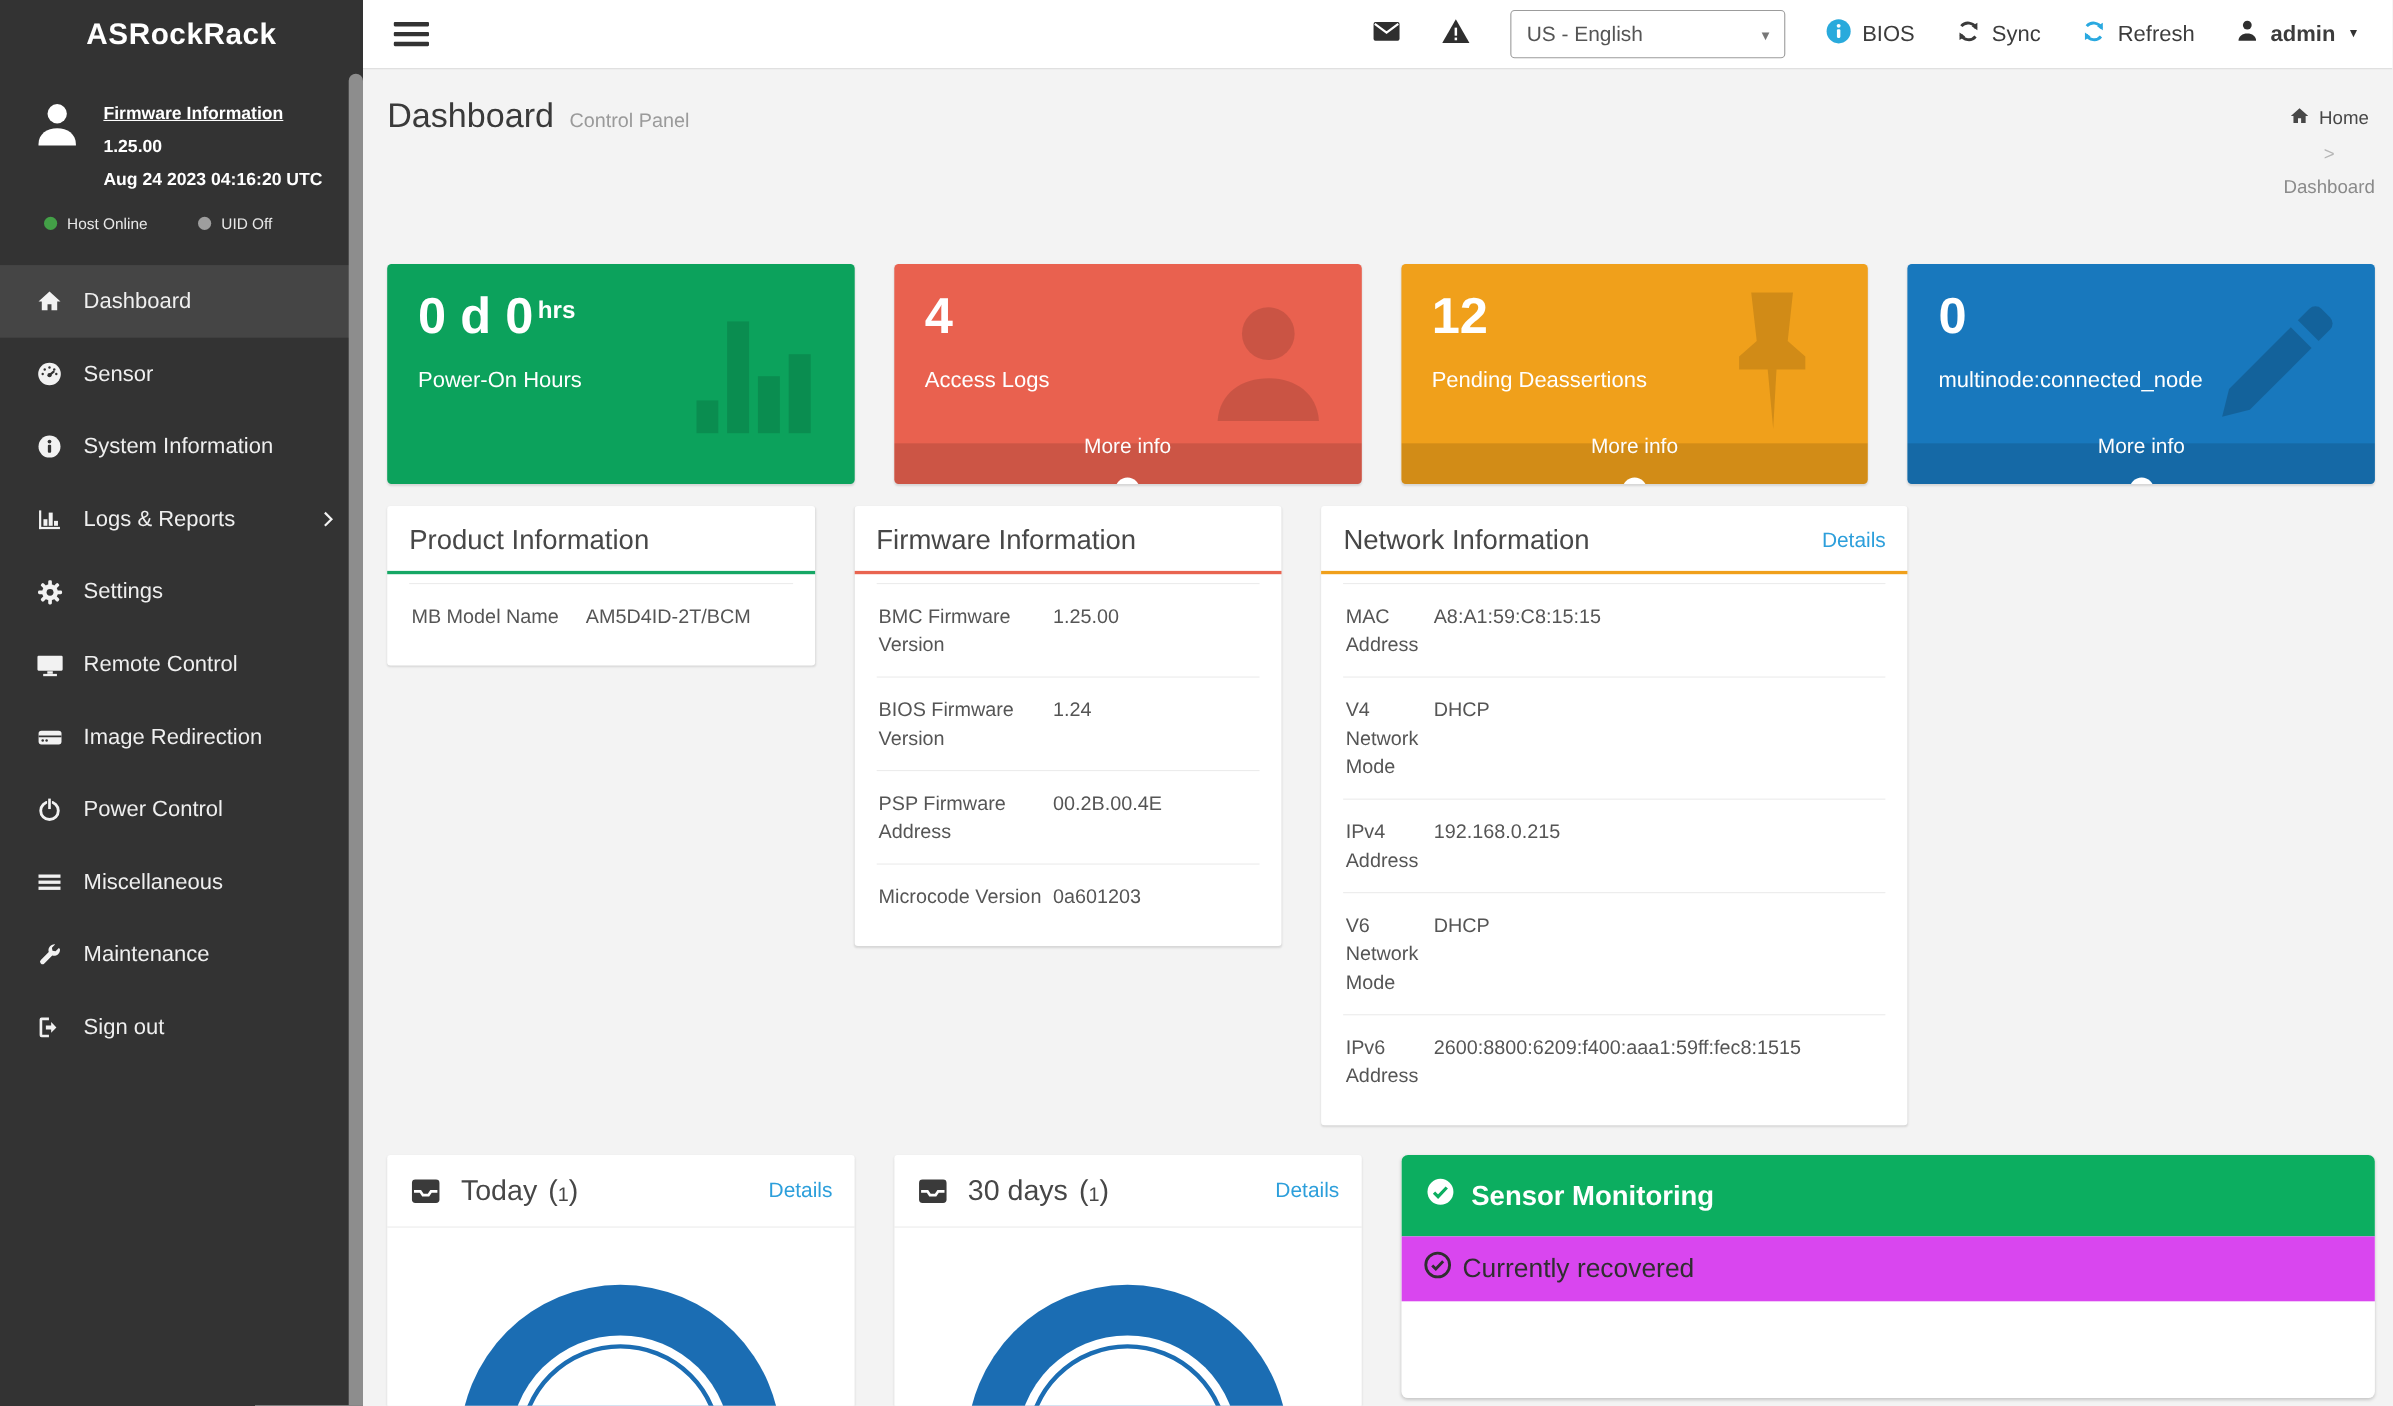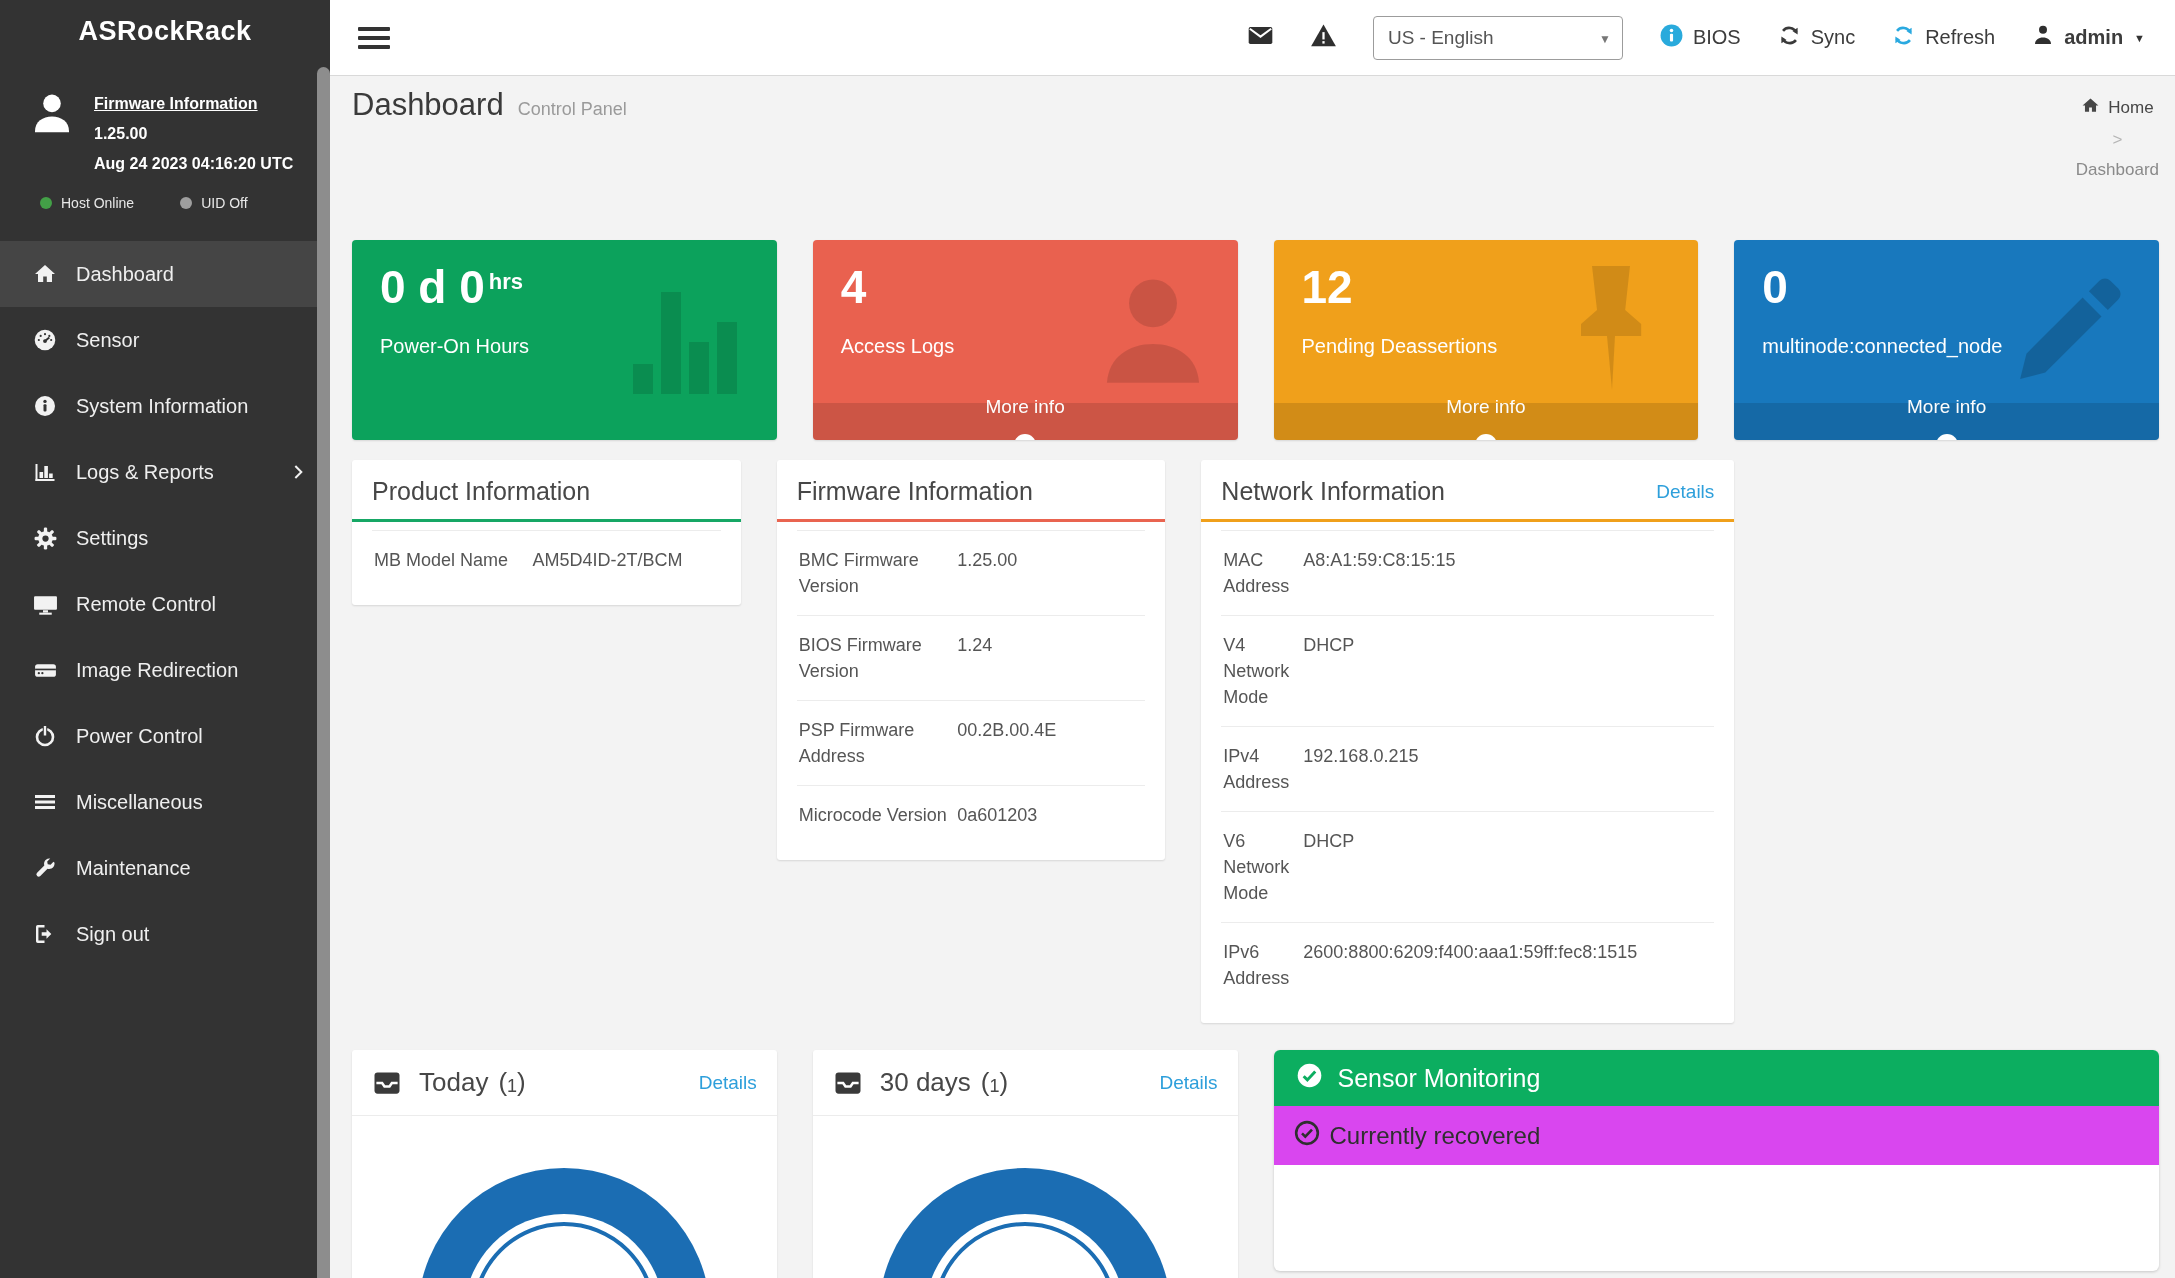--- a/index.html
+++ b/index.html
@@ -22,21 +22,21 @@
   .dot-green { background:#43a047; } .dot-gray { background:#9e9e9e; }
   .menu { margin-top:30px; }
   .menu-item { height:66px; display:flex; align-items:center; padding:0 24px 0 30px;
                color:#efefef; font-size:20px; cursor:pointer; }
   .menu-item.active { background:#454545; }
   .mi-icon { width:30px; display:flex; justify-content:center; }
   .mi-label { margin-left:16px; }
   .mi-chevron { margin-left:auto; display:flex; }
 
   
-  .topbar { position:absolute; left:330px; right:0; top:0; height:76px; background:#fff;
+  .topbar { position:absolute; left:330px; right:0; top:0; height:63px; background:#fff;
             border-bottom:1px solid #d9d9d9; display:flex; align-items:center; padding:0 30px 0 28px; z-index:20; }
   .hamburger { width:32px; cursor:pointer; }
   .hamburger span { display:block; height:4px; background:#333; margin:5px 0; border-radius:1px; }
   .topbar-right { margin-left:auto; display:flex; align-items:center; gap:36px; }
   .tb-icon-btn { display:flex; align-items:center; cursor:pointer; }
   .tb-group { display:flex; align-items:center; gap:9px; cursor:pointer; font-size:20px; color:#3c3c3c; }
   .tb-group.admin { font-weight:700; }
   .select-wrap { position:relative; }
   .select-wrap select { appearance:none; -webkit-appearance:none; width:250px; height:44px;
       border:1px solid #9c9c9c; border-radius:4px; background:#fff; font-family:inherit;
@@ -100,22 +100,22 @@
   .ev-count-wrap { margin-left:10px; color:#474747; }
   .ev-count { font-size:18px; position:relative; top:1px; }
   .event-head .details-link { margin-left:auto; }
   .donut { position:relative; width:292px; height:292px; border-radius:50%; background:#1b6db3; margin:52px auto 0; }
   .donut::before { content:""; position:absolute; inset:46px; background:#fff; border-radius:50%; }
   .donut::after  { content:""; position:absolute; inset:54px; border:4px solid #1b6db3; border-radius:50%; }
 
   
   .sensor-panel { grid-column:3 / span 2; border-radius:6px; overflow:hidden;
                   box-shadow:0 1px 3px rgba(0,0,0,.18); height:221px; background:#fff; }
-  .sensor-head { height:56px; background:#0cae60; color:#fff; display:flex; align-items:center;
-                 padding:0 22px; font-size:25px; font-weight:400; gap:15px; }
+  .sensor-head { height:74px; background:#0cae60; color:#fff; display:flex; align-items:center;
+                 padding:0 22px; font-size:25px; font-weight:700; gap:15px; }
   .sensor-msg { height:88px; background:#06c26c; color:#fff; display:flex; align-items:center;
                 justify-content:center; font-size:21px; font-weight:700; }
   .sensor-ok { height:59px; background:#d946ef; display:flex; align-items:center; padding:0 20px;
                font-size:24px; color:#2f2f2f; gap:10px; }
 </style>
 </head>
 <body>
 
 <aside class="sidebar">
   <div class="brand">ASRockRack</div>

